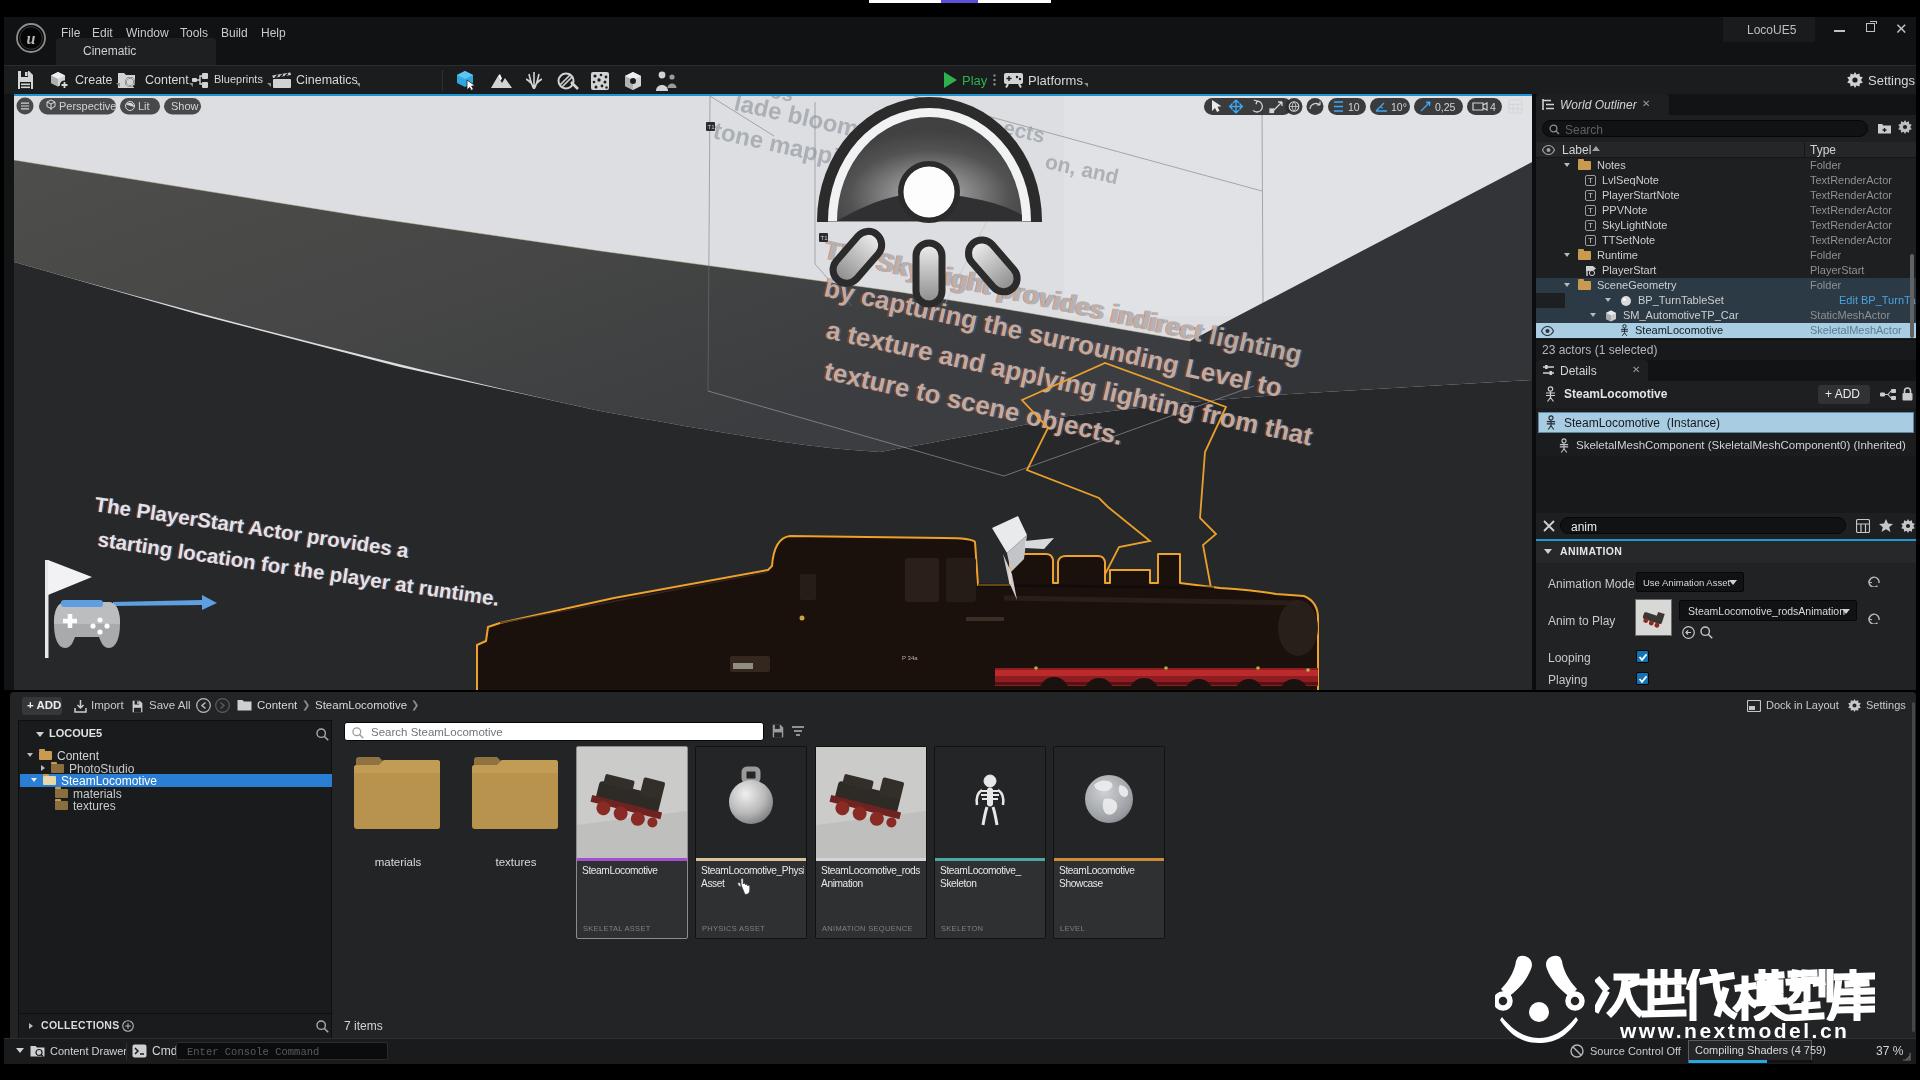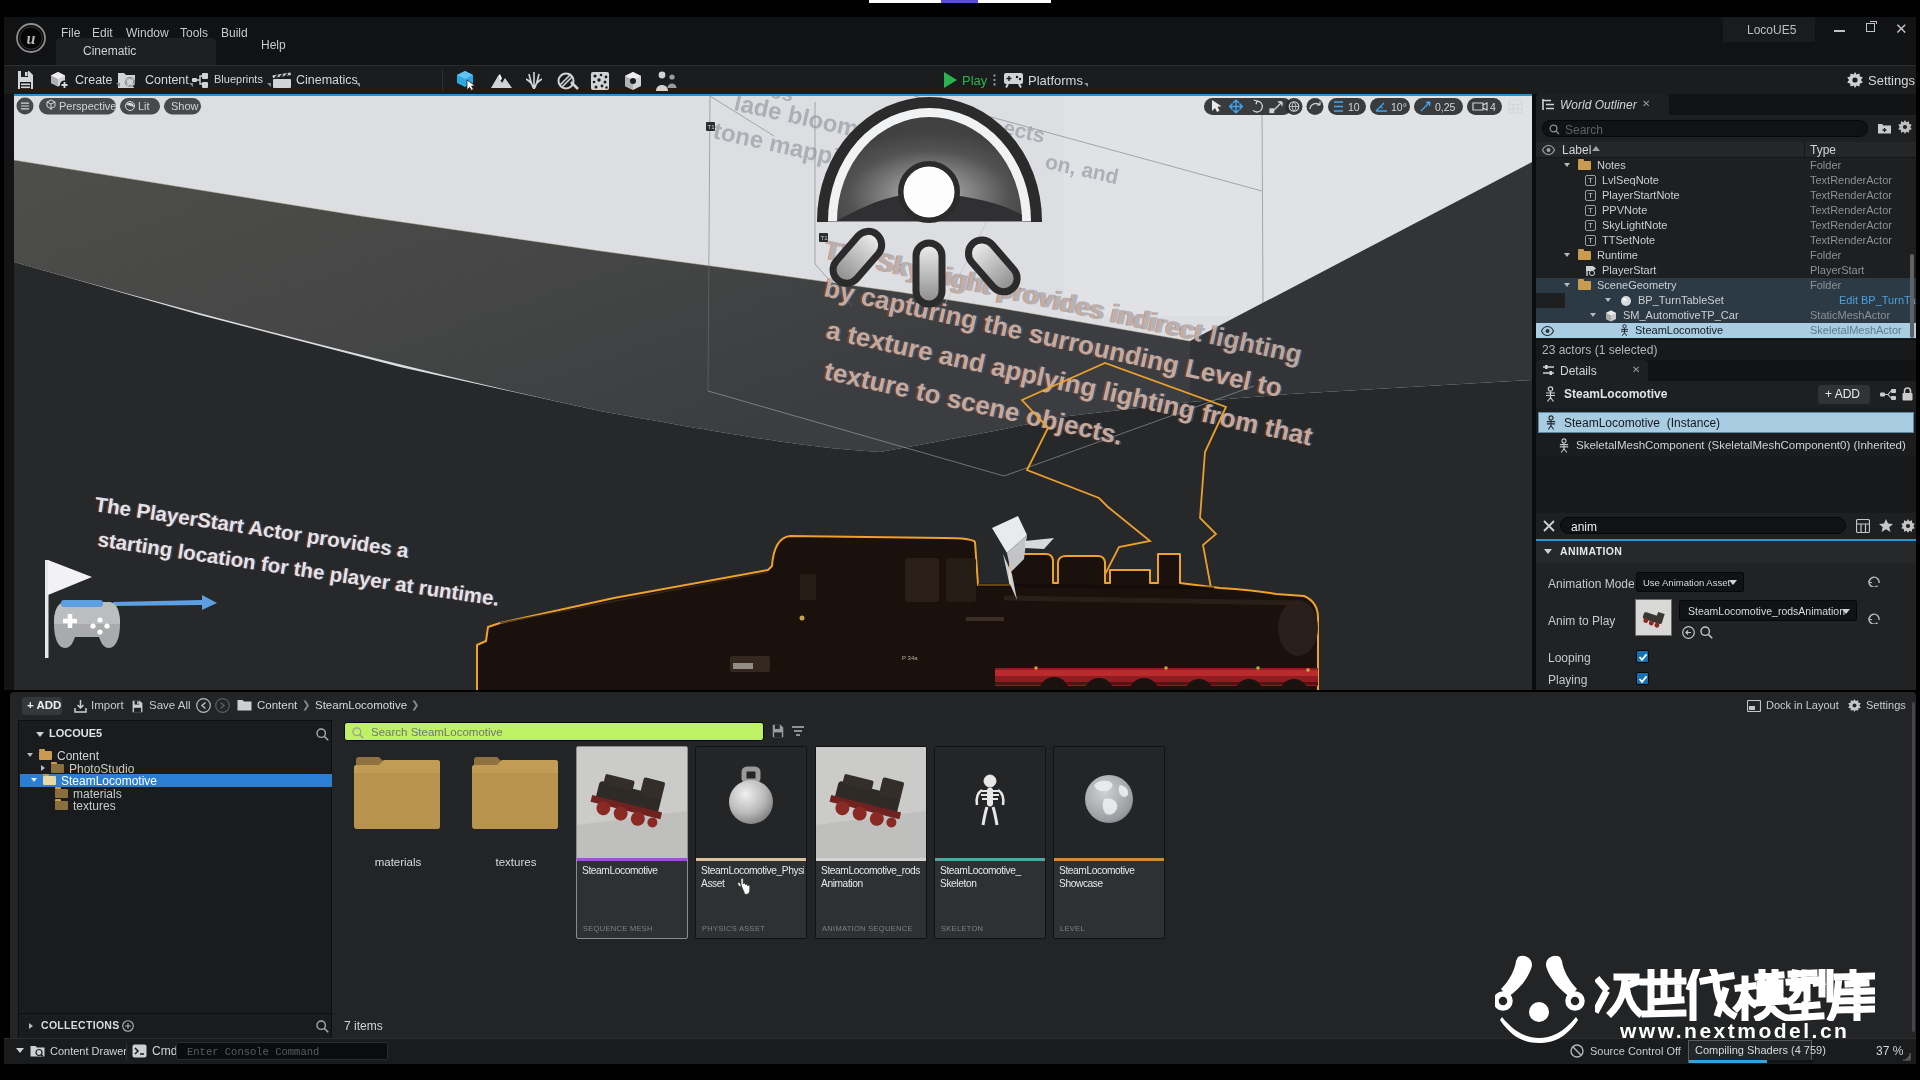--- a/index.html
+++ b/index.html
@@ -21,21 +21,21 @@
     <svg class="abs" style="left:11px;top:5px;" width="32" height="32" viewBox="0 0 32 32">
       <circle cx="16" cy="16" r="14" fill="#060607" stroke="#8e8e90" stroke-width="1.8"></circle>
       <circle cx="16" cy="16" r="11.3" fill="none" stroke="#3a3a3c" stroke-width="1"></circle>
       <text x="16" y="22" font-size="16" font-style="italic" font-weight="bold" fill="#b9b9bb" text-anchor="middle" font-family="Liberation Serif">u</text>
     </svg>
     <span class="abs txt" style="left:57px;top:9px;">File</span>
     <span class="abs txt" style="left:88px;top:9px;">Edit</span>
     <span class="abs txt" style="left:122px;top:9px;">Window</span>
     <span class="abs txt" style="left:176px;top:9px;">Tools</span>
     <span class="abs txt" style="left:217px;top:9px;">Build</span>
-    <span class="abs txt" style="left:257px;top:9px;margin-top:12px;">Help</span>
+    <span class="abs txt" style="left:257px;top:9px;">Help</span>
 
     <div class="abs" style="left:52px;top:21px;width:160px;height:27px;background:#1d1f21;border-radius:4px 4px 0 0;">
       <div class="txt" style="position:absolute;left:27px;top:6px;color:#cfd0d2;">Cinematic</div>
     </div>
 
     <div class="abs" style="left:1719px;top:0px;width:92px;height:25px;background:#1a1b1d;"></div>
     <div class="abs txt" style="left:1743px;top:6px;color:#bdbec0;">LocoUE5</div>
     <div class="abs" style="left:1830px;top:13px;width:11px;height:2px;background:#c2c2c4;"></div>
     <div class="abs" style="left:1862px;top:6px;width:9px;height:9px;border:1.5px solid #c2c2c4;"></div>
     <div class="abs" style="left:1866px;top:4px;width:7px;height:3px;border-top:1.5px solid #c2c2c4;border-right:1.5px solid #c2c2c4;"></div>
@@ -762,21 +762,21 @@
             <circle cx="6" cy="6" r="5.3" fill="none" stroke="#b4b6b8" stroke-width="1.1"></circle>
             <path d="M6,3.2 v5.6 M3.2,6 h5.6" stroke="#b4b6b8" stroke-width="1.1"></path>
           </svg>
         <svg class="abs" style="left:297px;top:6px;" width="13" height="13" viewBox="0 0 13 13">
             <circle cx="5.2" cy="5.2" r="4.2" fill="none" stroke="#a8aaac" stroke-width="1.4"></circle>
             <path d="M8.2,8.2 l4,4" stroke="#a8aaac" stroke-width="1.6"></path>
           </svg>
       </div>
     </div>
 
-    <div class="abs" style="left:334px;top:30px;width:420px;height:19px;background:#bef264;border:1px solid #060708;border-radius:3px;">
+    <div class="abs" style="left:334px;top:30px;width:420px;height:19px;background:#ffffff;border:1px solid #060708;border-radius:3px;">
       <svg class="abs" style="left:7px;top:4px;" width="12" height="12" viewBox="0 0 13 13">
           <circle cx="5.2" cy="5.2" r="4.2" fill="none" stroke="#9a9c9e" stroke-width="1.4"></circle>
           <path d="M8.2,8.2 l4,4" stroke="#9a9c9e" stroke-width="1.6"></path>
         </svg>
       <span class="txt abs" style="left:26px;top:3px;color:#70747a;font-size:11.5px;">Search SteamLocomotive</span>
     </div>
     <svg class="abs" style="left:762px;top:32px;" width="12" height="14" viewBox="0 0 17 20">
         <path d="M1,1 h11 l4,4 v14 h-15 z" fill="#9a9c9e"></path>
         <rect x="4" y="1" width="7" height="6" fill="#222426"></rect>
         <rect x="3" y="12" width="11" height="7" fill="#222426"></rect>
@@ -817,21 +817,21 @@
             <circle cx="28" cy="68" r="7" fill="#8a2a24"></circle>
               <circle cx="46" cy="69" r="7" fill="#8a2a24"></circle>
               <circle cx="64" cy="70" r="7" fill="#8a2a24"></circle>
               <circle cx="79" cy="70" r="5" fill="#8a2a24"></circle>
             <rect x="22" y="34" width="30" height="10" rx="2" fill="#332e29"></rect>
           </g>
         </svg>
       </div>
       <div class="tline" style="background:#a44fd0;"></div>
       <div class="tname">SteamLocomotive</div>
-      <div class="ttype">SEQUENCE MESH</div>
+      <div class="ttype">SKELETAL ASSET</div>
     </div>
     <div class="tile" style="left:685px;">
       <div class="tthumb" style="background:#232527;">
         <svg width="110" height="111" viewBox="0 0 110 111">
           <defs>
               <radialGradient id="ballg" cx="0.38" cy="0.32" r="0.8">
                 <stop offset="0" stop-color="#efefef"></stop>
                 <stop offset="0.55" stop-color="#b9b9b9"></stop>
                 <stop offset="1" stop-color="#6f6f6f"></stop>
               </radialGradient>

